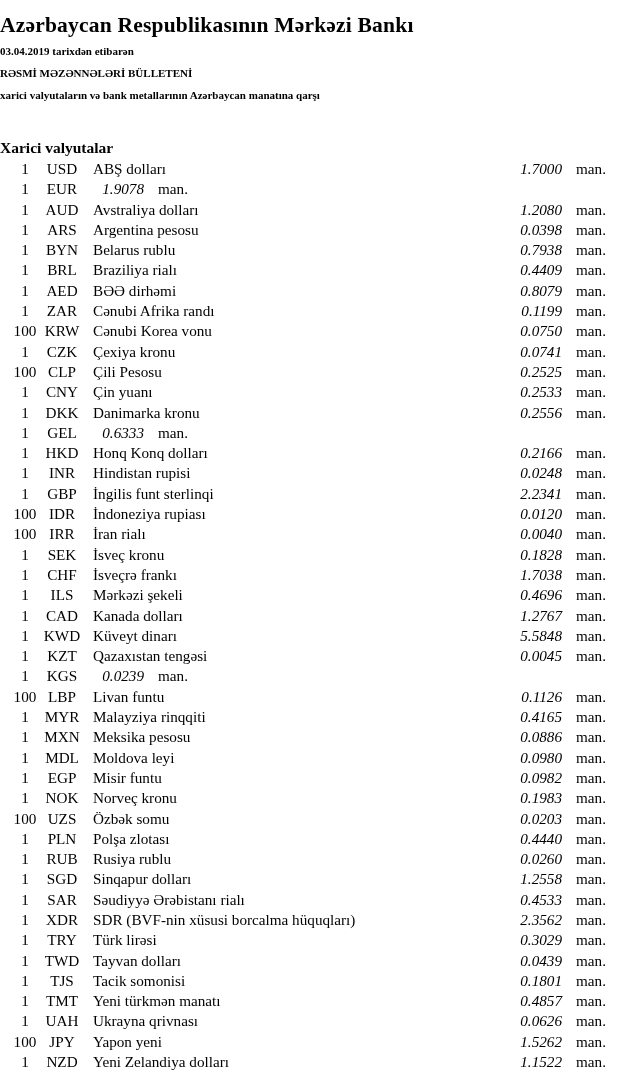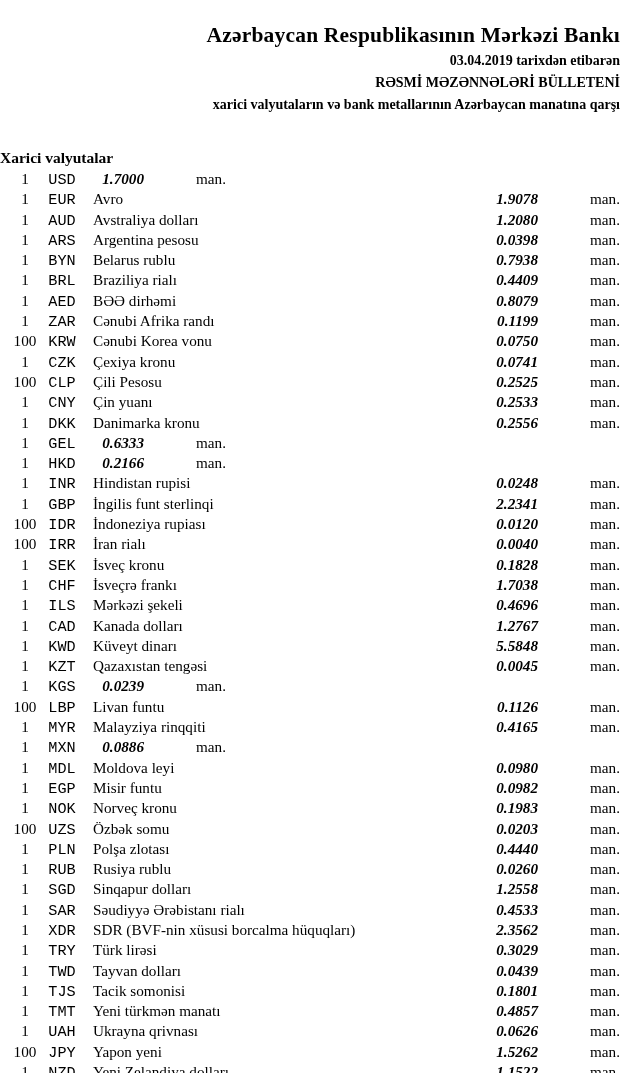--- a/index.html
+++ b/index.html
@@ -6,29 +6,29 @@
   html, body { background: #ffffff; }
   .page {
     position: relative;
     width: 620px;
     height: 1073px;
     background: #ffffff;
     color: #000000;
     font-family: "Liberation Serif", "DejaVu Serif", serif;
     overflow: hidden;
   }
-  .header { padding-top: 20px; text-align: right; }
+  .header { padding-top: 10px; text-align: left; }
   .bank-name {
     font-size: 21.5px;
     font-weight: bold;
     line-height: 30px;
     letter-spacing: 0.2px;
   }
   .header-line {
-    font-size: 14px;
+    font-size: 11px;
     font-weight: bold;
     line-height: 22px;
   }
   .section-title {
     margin-top: 31px;
     text-align: left;
     font-size: 15.5px;
     font-weight: bold;
     line-height: 22px;
   }
@@ -44,65 +44,63 @@
   .qty-cell {
     margin-left: 8px;
     width: 34px;
     text-align: center;
     flex: 0 0 auto;
   }
   .code-cell {
     width: 40px;
     text-align: center;
     flex: 0 0 auto;
-    font-family: Liberation Mono, monospace;
   }
   .name-cell {
     margin-left: 11px;
     flex: 1 1 auto;
     overflow: hidden;
   }
   .rate-cell {
     width: 62px;
     text-align: right;
-    font-weight: bold;
+    font-weight: normal;
     font-style: italic;
     flex: 0 0 auto;
   }
   .unit-cell {
-    margin-left: 24px;
     width: 58px;
-    text-align: right;
+    text-align: center;
     flex: 0 0 auto;
   }
 </style>
 </head>
 <body>
 
 <div class="page">
   <div class="header">
     <div class="bank-name">Azərbaycan Respublikasının Mərkəzi Bankı</div>
     <div class="header-line">03.04.2019 tarixdən etibarən</div>
     <div class="header-line">RƏSMİ MƏZƏNNƏLƏRİ BÜLLETENİ</div>
     <div class="header-line">xarici valyutaların və bank metallarının Azərbaycan manatına qarşı</div>
   </div>
 
   <div class="section-title">Xarici valyutalar</div>
 
   <div class="rates-table">
       <div class="rate-row">
     <span class="qty-cell">1</span>
     <span class="code-cell">USD</span>
+    <span class="name-cell">ABŞ dolları</span>
     <span class="rate-cell">1.7000</span>
     <span class="unit-cell">man.</span>
   </div>
       <div class="rate-row">
     <span class="qty-cell">1</span>
     <span class="code-cell">EUR</span>
-    <span class="name-cell">Avro</span>
     <span class="rate-cell">1.9078</span>
     <span class="unit-cell">man.</span>
   </div>
       <div class="rate-row">
     <span class="qty-cell">1</span>
     <span class="code-cell">AUD</span>
     <span class="name-cell">Avstraliya dolları</span>
     <span class="rate-cell">1.2080</span>
     <span class="unit-cell">man.</span>
   </div>
@@ -178,20 +176,21 @@
   </div>
       <div class="rate-row">
     <span class="qty-cell">1</span>
     <span class="code-cell">GEL</span>
     <span class="rate-cell">0.6333</span>
     <span class="unit-cell">man.</span>
   </div>
       <div class="rate-row">
     <span class="qty-cell">1</span>
     <span class="code-cell">HKD</span>
+    <span class="name-cell">Honq Konq dolları</span>
     <span class="rate-cell">0.2166</span>
     <span class="unit-cell">man.</span>
   </div>
       <div class="rate-row">
     <span class="qty-cell">1</span>
     <span class="code-cell">INR</span>
     <span class="name-cell">Hindistan rupisi</span>
     <span class="rate-cell">0.0248</span>
     <span class="unit-cell">man.</span>
   </div>
@@ -274,20 +273,21 @@
       <div class="rate-row">
     <span class="qty-cell">1</span>
     <span class="code-cell">MYR</span>
     <span class="name-cell">Malayziya rinqqiti</span>
     <span class="rate-cell">0.4165</span>
     <span class="unit-cell">man.</span>
   </div>
       <div class="rate-row">
     <span class="qty-cell">1</span>
     <span class="code-cell">MXN</span>
+    <span class="name-cell">Meksika pesosu</span>
     <span class="rate-cell">0.0886</span>
     <span class="unit-cell">man.</span>
   </div>
       <div class="rate-row">
     <span class="qty-cell">1</span>
     <span class="code-cell">MDL</span>
     <span class="name-cell">Moldova leyi</span>
     <span class="rate-cell">0.0980</span>
     <span class="unit-cell">man.</span>
   </div>

